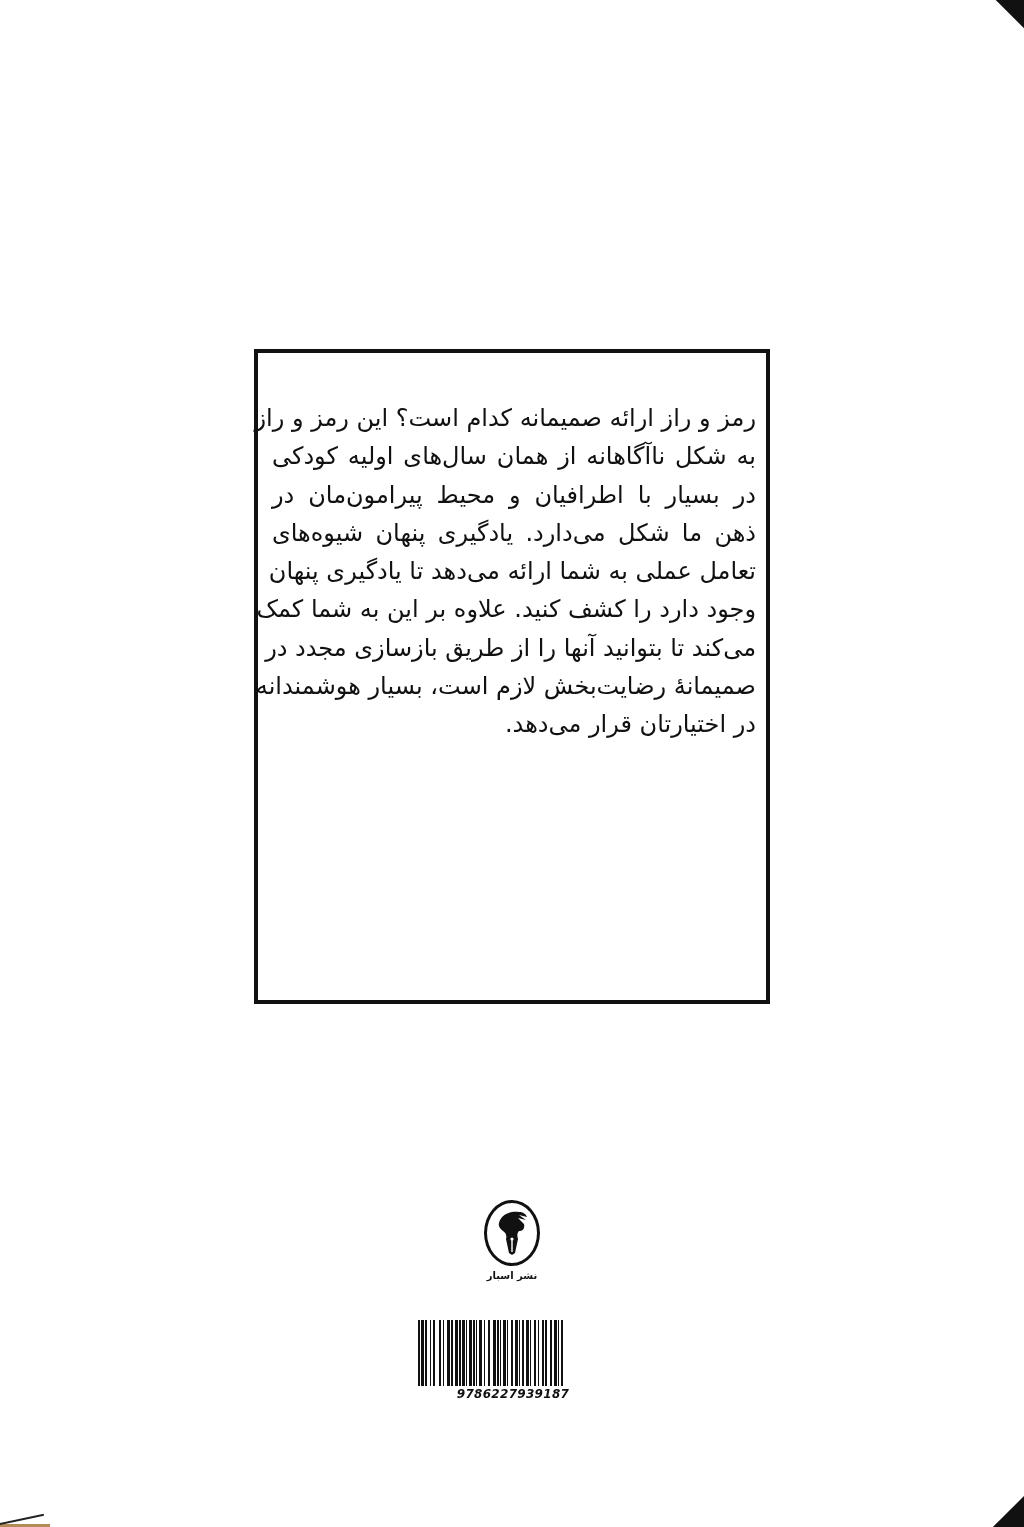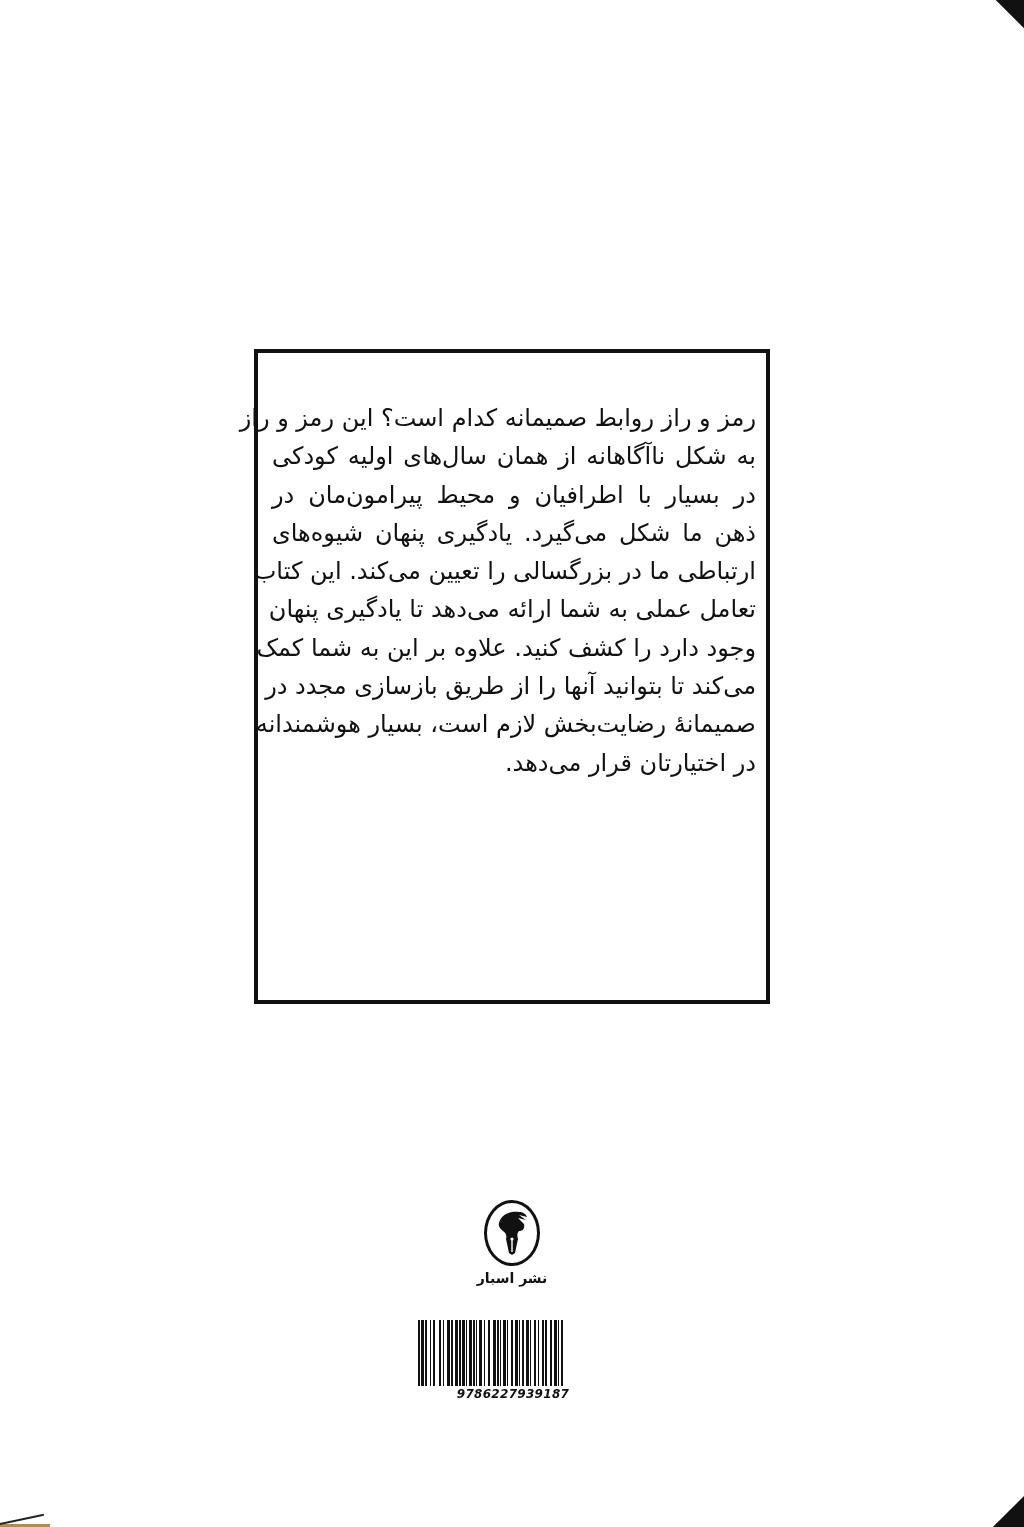--- a/index.html
+++ b/index.html
@@ -98,21 +98,21 @@
       box-sizing: border-box;
     }
     .logo-oval svg {
       position: absolute;
       left: 6px;
       top: 6px;
     }
     .publisher-name {
       display: block;
       margin-top: 4px;
-      font-size: 14px;
+      font-size: 10px;
       font-weight: bold;
       direction: rtl;
       color: #111;
     }
     .barcode-wrap {
       position: absolute;
       left: 418px;
       top: 1320px;
       width: 190px;
       font-style: italic;
@@ -139,25 +139,24 @@
 </head>
 <body>
 
 <div class="corner-tr"></div>
 <div class="corner-br"></div>
 <div class="corner-bl2"></div>
 <div class="corner-bl"></div>
 
 <div class="blurb-box">
   <div class="blurb-text">
-    <span class="blurb-line">رمز و راز روابط صمیمانه کدام است؟ این رمز و راز</span>
+    <span class="blurb-line">رمز و راز ارائه صمیمانه کدام است؟ این رمز و راز</span>
     <span class="blurb-line">به شکل ناآگاهانه از همان سال‌های اولیه کودکی</span>
     <span class="blurb-line">در بسیار با اطرافیان و محیط پیرامون‌مان در</span>
-    <span class="blurb-line">ذهن ما شکل می‌گیرد. یادگیری پنهان شیوه‌های</span>
-    <span class="blurb-line">ارتباطی ما در بزرگسالی را تعیین می‌کند. این کتاب</span>
+    <span class="blurb-line">ذهن ما شکل می‌دارد. یادگیری پنهان شیوه‌های</span>
     <span class="blurb-line">تعامل عملی به شما ارائه می‌دهد تا یادگیری پنهان</span>
     <span class="blurb-line">وجود دارد را کشف کنید. علاوه بر این به شما کمک</span>
     <span class="blurb-line">می‌کند تا بتوانید آنها را از طریق بازسازی مجدد در</span>
     <span class="blurb-line">صمیمانهٔ رضایت‌بخش لازم است، بسیار هوشمندانه</span>
     <span class="blurb-line last">در اختیارتان قرار می‌دهد.</span>
   </div>
 </div>
 
 <div class="publisher">
   <div class="logo-oval">

